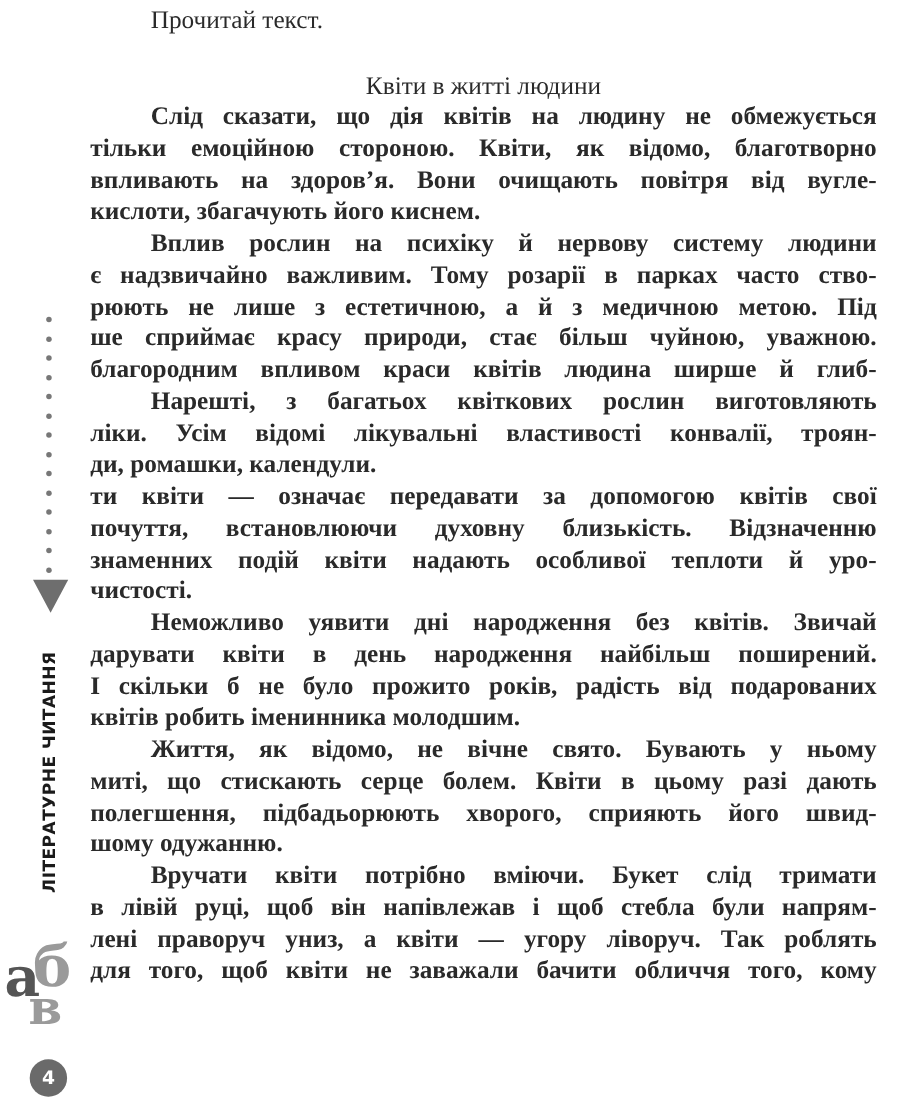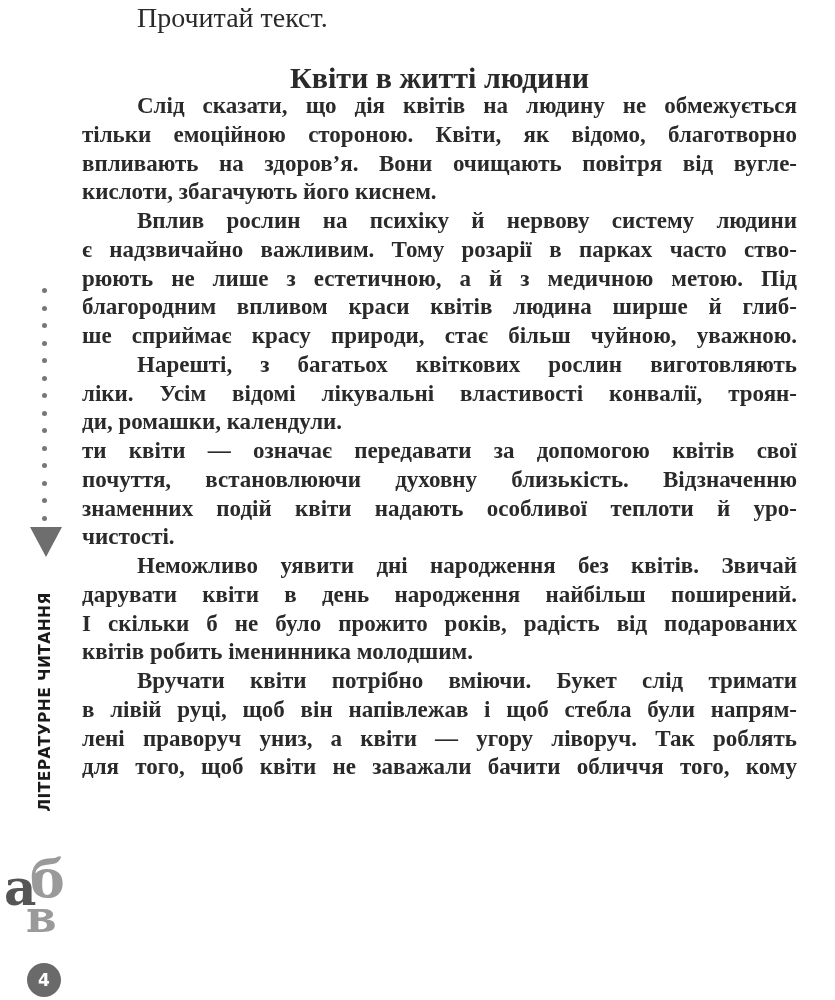--- a/index.html
+++ b/index.html
@@ -1,20 +1,20 @@
 <!DOCTYPE html>
 <html><head>
 <meta charset="utf-8">
 <style>
   html, body { margin: 0; padding: 0; background: #ffffff; }
   body { width: 835px; height: 1000px; position: relative; overflow: hidden;
          font-family: "Liberation Serif", "DejaVu Serif", serif; color: #2a2a2a; }
-  .instruction { position: absolute; left: 137px; top: 4px; font-size: 28px; line-height: 28px; }
+  .instruction { position: absolute; left: 137px; top: 4px; font-size: 23px; line-height: 28px; }
   .title { position: absolute; left: 82px; width: 715px; top: 64px; text-align: center;
-           font-weight: bold; font-size: 30px; line-height: 28px; }
+           font-weight: normal; font-size: 23px; line-height: 28px; }
   .body-text { position: absolute; left: 82px; width: 715px; top: 92px; font-size: 23px; font-weight: bold; }
   .line { height: 28.75px; line-height: 28.75px; white-space: nowrap; text-align: justify;
           text-align-last: justify; overflow: visible; }
   .line.indent { padding-left: 55px; }
   .line.last { text-align-last: left; }
   
   .dots { position: absolute; left: 42px; top: 288px; width: 6px; }
   .dot { width: 5px; height: 5px; border-radius: 50%; background: #777; margin-bottom: 12.5px; }
   .triangle { position: absolute; left: 30px; top: 527px; width: 0; height: 0;
               border-left: 16px solid transparent; border-right: 16px solid transparent;
@@ -44,39 +44,45 @@
   <div>
     <div class="line indent">Слід сказати, що дія квітів на людину не обмежується</div>
     <div class="line">тільки емоційною стороною. Квіти, як відомо, благотворно</div>
     <div class="line">впливають на здоров’я. Вони очищають повітря від вугле-</div>
     <div class="line last">кислоти, збагачують його киснем.</div>
   </div>
   <div>
     <div class="line indent">Вплив рослин на психіку й нервову систему людини</div>
     <div class="line">є надзвичайно важливим. Тому розарії в парках часто ство-</div>
     <div class="line">рюють не лише з естетичною, а й з медичною метою. Під</div>
+    <div class="line">ше сприймає красу природи, стає більш чуйною, уважною.</div>
     <div class="line">благородним впливом краси квітів людина ширше й глиб-</div>
-    <div class="line">ше сприймає красу природи, стає більш чуйною, уважною.</div>
   </div>
   <div>
     <div class="line indent">Нарешті, з багатьох квіткових рослин виготовляють</div>
     <div class="line">ліки. Усім відомі лікувальні властивості конвалії, троян-</div>
     <div class="line last">ди, ромашки, календули.</div>
   </div>
   <div>
     <div class="line">ти квіти — означає передавати за допомогою квітів свої</div>
     <div class="line">почуття, встановлюючи духовну близькість. Відзначенню</div>
     <div class="line">знаменних подій квіти надають особливої теплоти й уро-</div>
     <div class="line last">чистості.</div>
   </div>
   <div>
     <div class="line indent">Неможливо уявити дні народження без квітів. Звичай</div>
     <div class="line">дарувати квіти в день народження найбільш поширений.</div>
     <div class="line">І скільки б не було прожито років, радість від подарованих</div>
     <div class="line last">квітів робить іменинника молодшим.</div>
+  </div>
+  <div>
+    <div class="line indent">Життя, як відомо, не вічне свято. Бувають у ньому</div>
+    <div class="line">миті, що стискають серце болем. Квіти в цьому разі дають</div>
+    <div class="line">полегшення, підбадьорюють хворого, сприяють його швид-</div>
+    <div class="line last">шому одужанню.</div>
   </div>
   <div>
     <div class="line indent">Вручати квіти потрібно вміючи. Букет слід тримати</div>
     <div class="line">в лівій руці, щоб він напівлежав і щоб стебла були напрям-</div>
     <div class="line">лені праворуч униз, а квіти — угору ліворуч. Так роблять</div>
     <div class="line">для того, щоб квіти не заважали бачити обличчя того, кому</div>
   </div>
 </div>
 
 <div class="dots">

